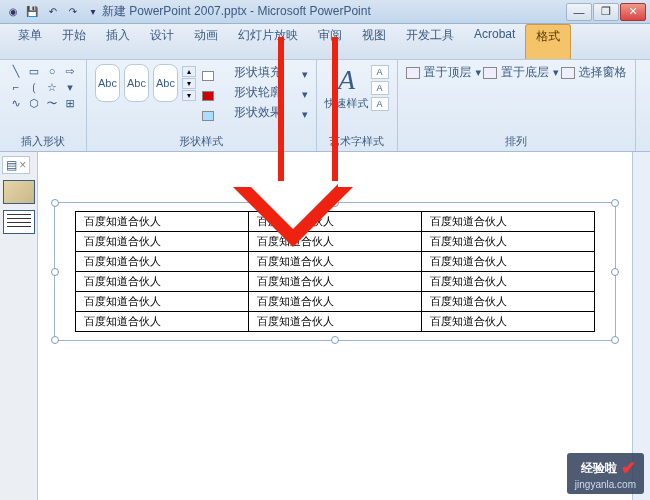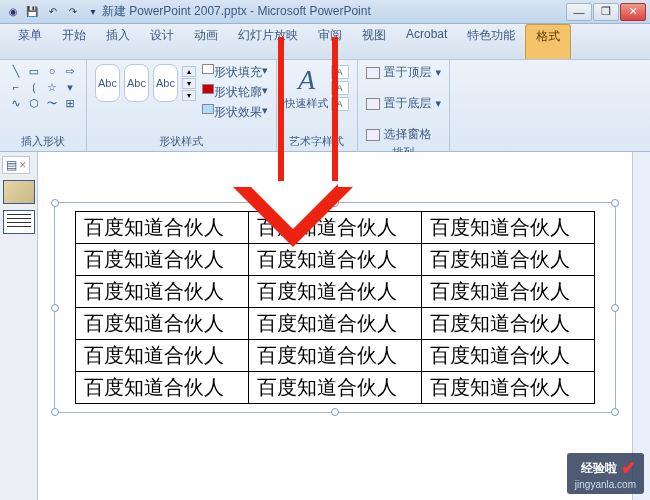--- a/index.html
+++ b/index.html
@@ -18,27 +18,27 @@
 .grp{border-right:1px solid #b8c9dc;padding:4px 8px 2px;display:flex;flex-direction:column;justify-content:space-between;position:relative}
 .grp-label{text-align:center;color:#3b5a82;font-size:11px;margin-top:auto;padding-top:2px}
 .shapes-grid{display:flex;flex-direction:column;gap:2px;color:#385d8a}
 .shapes-row{display:flex;gap:2px}
 .shape-ico{width:16px;height:14px;display:flex;align-items:center;justify-content:center;font-size:11px}
 .style-gallery{display:flex;gap:4px;align-items:center}
 .style-item{width:25px;height:38px;border:1px solid #b8c9dc;background:#fff;display:flex;align-items:center;justify-content:center;color:#385d8a;border-radius:8px;font-size:11px}
 .style-spin{display:flex;flex-direction:column;gap:1px}
 .style-spin div{width:14px;height:11px;border:1px solid #b8c9dc;background:#e8eff8;font-size:8px;display:flex;align-items:center;justify-content:center}
 .shape-opts{display:flex;flex-direction:column;gap:3px;margin-left:6px;color:#3b5a82}
-.opt{display:flex;align-items:flex-start;gap:0;font-size:11px}
+.opt{display:flex;align-items:flex-end;gap:20px;font-size:11px}
 .opt .sw{width:12px;height:10px;border:1px solid #888}
 .wa{display:flex;align-items:center;gap:2px}
 .wa-a{font-size:28px;font-family:Georgia;color:#385d8a;font-style:italic;padding:0 6px}
 .wa-opts{display:flex;flex-direction:column;gap:2px}
 .wa-opts div{width:18px;height:14px;border:1px solid #b8c9dc;background:#fff;font-size:9px;display:flex;align-items:center;justify-content:center;color:#385d8a}
-.arrange{display:flex;flex-direction:column;gap:14px;color:#3b5a82}
+.arrange{display:flex;flex-direction:row;gap:2px;color:#3b5a82}
 .arr-item{display:flex;align-items:center;gap:4px;font-size:11px}
 .arr-ico{width:14px;height:12px;display:inline-block;border:1px solid #888;background:#eef}
 .size-lbl{color:#3b5a82;font-size:11px}
 .workspace{display:flex;height:362px;background:#fff}
 .slide-panel{width:38px;background:#ebeef3;border-right:1px solid #b8c9dc;padding:4px 2px;display:flex;flex-direction:column;gap:6px}
 .slide-tabs{display:flex;gap:0;font-size:10px;color:#3b5a82}
 .slide-tab{padding:1px 3px;border:1px solid #b8c9dc;background:#fff}
 .slide-tab .x{margin-left:2px;color:#888}
 .thumb{width:32px;height:24px;border:1px solid #385d8a;background:#fff;margin:0 auto}
 .thumb.img{background:linear-gradient(135deg,#e8d5a8,#c8b888)}
@@ -49,21 +49,21 @@
 .arrow-shaft{width:60px;height:150px;border-left:6px solid #e21;border-right:6px solid #e21;margin:0 auto}
 .arrow-head{width:0;height:0;border-left:60px solid transparent;border-right:60px solid transparent;border-top:60px solid transparent;position:relative;margin-left:-30px}
 .arrow-head::before{content:"";position:absolute;top:-60px;left:-60px;width:0;height:0;border-left:60px solid transparent;border-right:60px solid transparent;border-top:60px solid #e21}
 .arrow-head::after{content:"";position:absolute;top:-66px;left:-48px;width:0;height:0;border-left:48px solid transparent;border-right:48px solid transparent;border-top:48px solid #fff}
 .table-wrap{border:1px solid #9cb4d1;padding:8px 20px;background:#fff;position:relative;margin-top:30px}
 .handle{position:absolute;width:8px;height:8px;background:#fff;border:1px solid #7a9cc6;border-radius:50%}
 .h-tl{top:-4px;left:-4px}.h-tm{top:-4px;left:50%;margin-left:-4px}.h-tr{top:-4px;right:-4px}
 .h-ml{top:50%;left:-4px;margin-top:-4px}.h-mr{top:50%;right:-4px;margin-top:-4px}
 .h-bl{bottom:-4px;left:-4px}.h-bm{bottom:-4px;left:50%;margin-left:-4px}.h-br{bottom:-4px;right:-4px}
 table.content{border-collapse:collapse;width:100%}
-table.content td{border:1px solid #000;padding:2px 8px;font-size:20px;font-family:SimSun;width:33.3%}
+table.content td{border:1px solid #000;padding:2px 8px;font-size:11px;font-family:SimSun;width:33.3%}
 .scrolls{width:18px;background:#e8eff8;border-left:1px solid #b8c9dc}
 .watermark{position:absolute;right:6px;bottom:6px;background:rgba(48,62,90,.85);color:#fff;padding:4px 8px;border-radius:3px;font-size:12px;display:flex;flex-direction:column;align-items:flex-end}
 .watermark .brand{display:flex;align-items:center;gap:4px;font-size:15px;font-weight:bold}
 .watermark .check{color:#f33;font-size:18px}
 .watermark .url{font-size:10px;color:#cde}
 </style>
 </head>
 <body>
 
 <div class="titlebar">
@@ -84,22 +84,22 @@
 
 <div class="tabs">
   <div class="tab">菜单</div>
   <div class="tab">开始</div>
   <div class="tab">插入</div>
   <div class="tab">设计</div>
   <div class="tab">动画</div>
   <div class="tab">幻灯片放映</div>
   <div class="tab">审阅</div>
   <div class="tab">视图</div>
+  <div class="tab">开发工具</div>
   <div class="tab">Acrobat</div>
-  <div class="tab">特色功能</div>
   <div class="tab active">格式</div>
 </div>
 
 <div class="ribbon">
   <div class="grp">
     <div class="shapes-grid">
       <div class="shapes-row">
           <span class="shape-ico">╲</span>
           <span class="shape-ico">▭</span>
           <span class="shape-ico">○</span>

